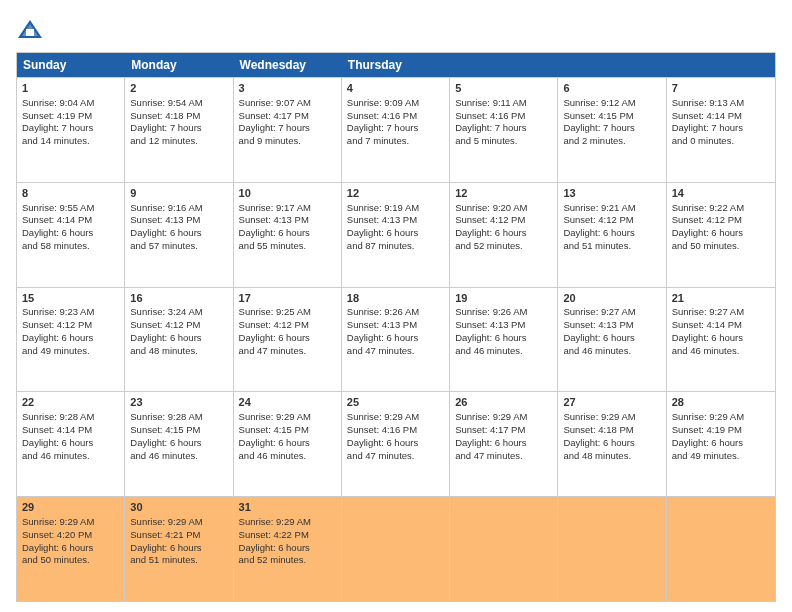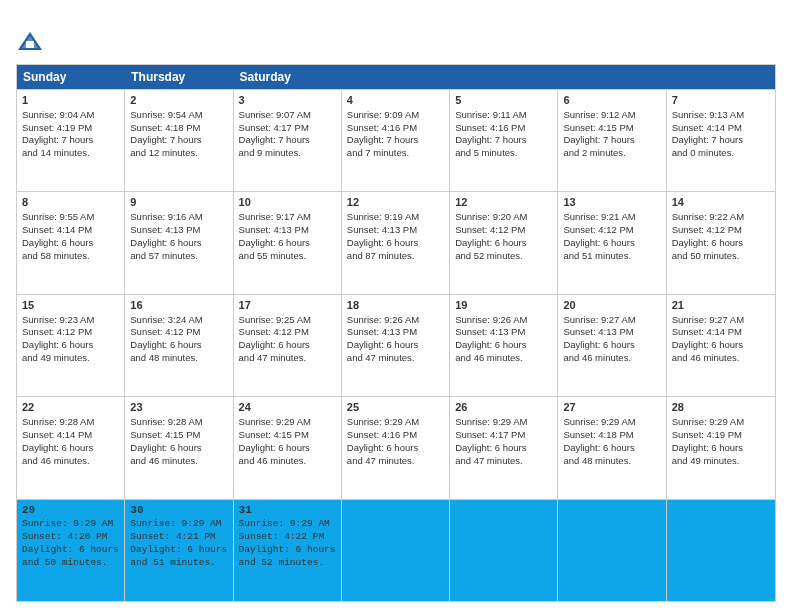--- a/index.html
+++ b/index.html
@@ -6,21 +6,21 @@
     body {
       font-family: Arial, sans-serif;
       background: #fff;
       width: 792px;
       height: 612px;
       overflow: hidden;
     }
     .page {
       width: 792px;
       height: 612px;
-      padding: 28px 16px 10px 16px;
+      padding: 16px 16px 10px 16px;
       display: flex;
       flex-direction: column;
     }
     .header {
       display: flex;
       justify-content: space-between;
       align-items: flex-start;
       margin-bottom: 8px;
     }
     .logo {
@@ -97,22 +97,21 @@
     .cal-cell.empty {
       background: #f5f5f5;
     }
     .day-num {
       font-size: 11px;
       font-weight: bold;
       display: block;
       margin-bottom: 1px;
     }
     .last-row .cal-cell {
-      background: #0ea5e9;
-      font-family: Liberation Mono, monospace;
+      background: #fdba74;
     }
   </style>
 </head>
 <body>
 
 <div class="page">
   <div class="header">
     <div class="logo">
       <svg class="logo-icon" viewBox="0 0 28 28">
         <polygon points="14,4 26,22 2,22" fill="#2060a8"></polygon>
@@ -126,22 +125,23 @@
     </div>
     <div class="title-block">
       <div class="month-title"></div>
       <div class="location"></div>
     </div>
   </div>
 
   <div class="calendar">
     <div class="cal-header">
     <div class="cal-header-cell">Sunday</div>
+        <div class="cal-header-cell">Monday</div>
+        <div class="cal-header-cell">Wednesday</div>
         <div class="cal-header-cell">Thursday</div>
-        <div class="cal-header-cell">Saturday</div>
       </div>
     <div class="cal-body">
     <div class="cal-row">
           <div class="cal-cell"><span class="day-num">1</span><span>Sunrise: 9:04 AM</span><br><span>Sunset: 4:19 PM</span><br><span>Daylight: 7 hours</span><br><span>and 14 minutes.</span><br></div>
           <div class="cal-cell"><span class="day-num">2</span><span>Sunrise: 9:54 AM</span><br><span>Sunset: 4:18 PM</span><br><span>Daylight: 7 hours</span><br><span>and 12 minutes.</span><br></div>
           <div class="cal-cell"><span class="day-num">3</span><span>Sunrise: 9:07 AM</span><br><span>Sunset: 4:17 PM</span><br><span>Daylight: 7 hours</span><br><span>and 9 minutes.</span><br></div>
           <div class="cal-cell"><span class="day-num">4</span><span>Sunrise: 9:09 AM</span><br><span>Sunset: 4:16 PM</span><br><span>Daylight: 7 hours</span><br><span>and 7 minutes.</span><br></div>
           <div class="cal-cell"><span class="day-num">5</span><span>Sunrise: 9:11 AM</span><br><span>Sunset: 4:16 PM</span><br><span>Daylight: 7 hours</span><br><span>and 5 minutes.</span><br></div>
           <div class="cal-cell"><span class="day-num">6</span><span>Sunrise: 9:12 AM</span><br><span>Sunset: 4:15 PM</span><br><span>Daylight: 7 hours</span><br><span>and 2 minutes.</span><br></div>
           <div class="cal-cell"><span class="day-num">7</span><span>Sunrise: 9:13 AM</span><br><span>Sunset: 4:14 PM</span><br><span>Daylight: 7 hours</span><br><span>and 0 minutes.</span><br></div>

